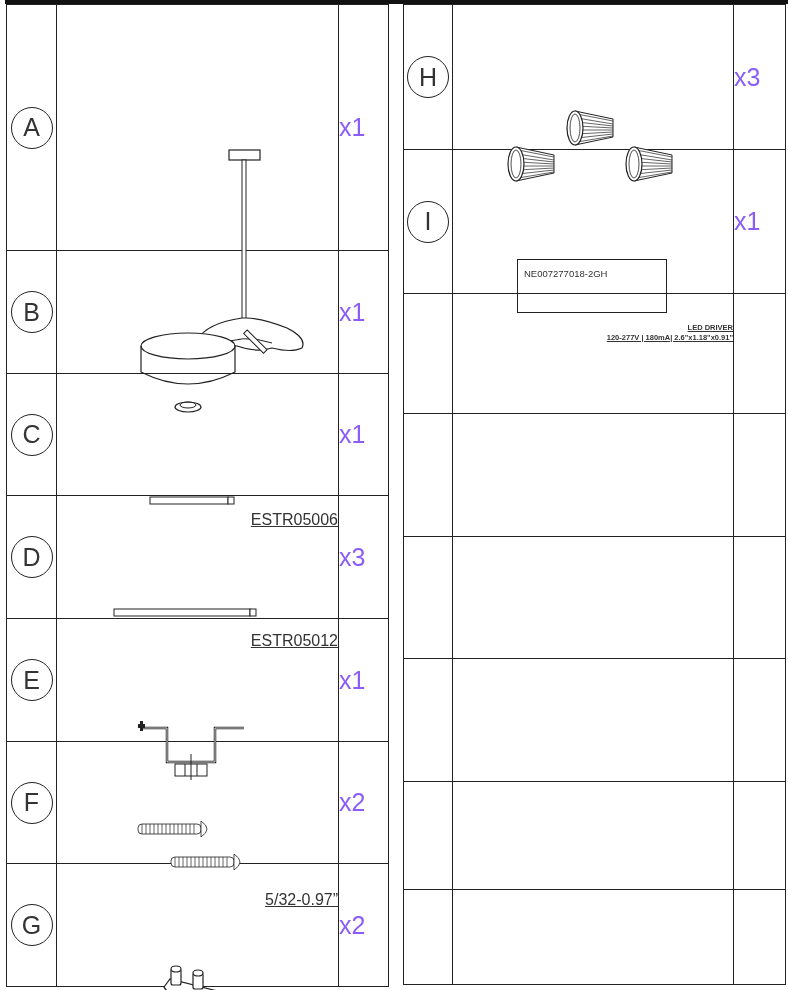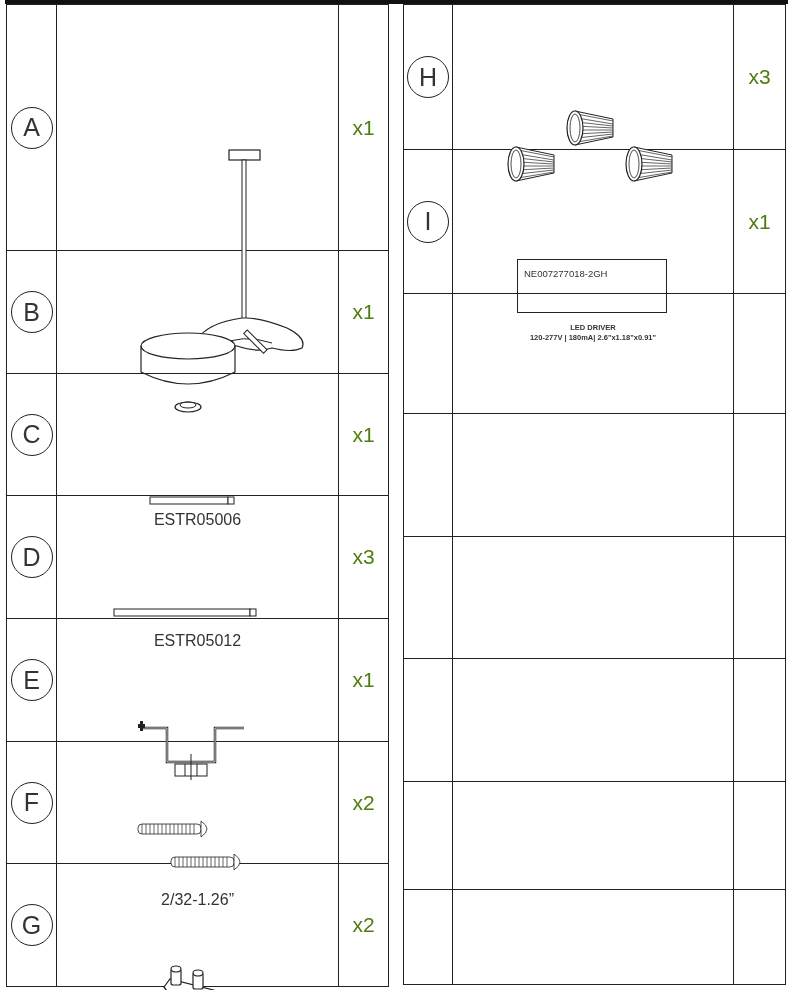--- a/index.html
+++ b/index.html
@@ -1,24 +1,24 @@
 <!DOCTYPE html>
 <html><head>
 <meta charset="utf-8">
 <style>
   html,body{margin:0;padding:0;background:#fff;}
   body{width:788px;height:990px;position:relative;overflow:hidden;font-family:"Liberation Sans",sans-serif;color:#222;}
   .topbar{position:absolute;left:5px;top:0;width:783px;height:4px;background:#111;}
   .tbl{position:absolute;border-collapse:collapse;}
   .tbl td{border:1.5px solid #222;padding:0;position:relative;}
   .circle{width:42px;height:42px;border:1.5px solid #222;border-radius:50%;display:flex;align-items:center;justify-content:center;font-size:25px;color:#333;margin:0 auto;box-sizing:border-box;}
-  .qty{font-size:21px;text-align:center;color:#4d7c0f;}
+  .qty{font-size:25px;color:#8b5cf6;}
   .pic{position:relative;width:100%;height:100%;}
   .pic svg{position:absolute;}
-  .cap{position:absolute;width:100%;text-align:center;font-size:16px;color:#333;}
+  .cap{position:absolute;width:100%;text-align:right;font-size:16px;color:#333;text-decoration:underline;}
 </style>
 </head>
 <body>
 
 <div class="topbar"></div>
 
 <table class="tbl" style="left:6px;top:4px;">
   <colgroup>
       <col style="width:50px">
       <col style="width:282px">
@@ -145,21 +145,21 @@
                 <line x1="142" y1="54" x2="142" y2="64"></line>
                 <line x1="146" y1="54" x2="146" y2="64"></line>
                 <line x1="150" y1="54" x2="150" y2="64"></line>
                 <line x1="154" y1="54" x2="154" y2="64"></line>
                 <line x1="158" y1="54" x2="158" y2="64"></line>
                 <line x1="162" y1="54" x2="162" y2="64"></line>
                 <line x1="166" y1="54" x2="166" y2="64"></line>
                 <line x1="170" y1="54" x2="170" y2="64"></line>
         </g>
       </svg>
-      <div class="cap" style="top:88px">2/32-1.26”</div>
+      <div class="cap" style="top:88px">5/32-0.97”</div>
     </div>
         </td>
     <td class="qty">x2</td>
   </tr>
   <tr style="height:123px">
     <td>
           <div class="circle">G</div>
         </td>
     <td>
           <div class="pic">

